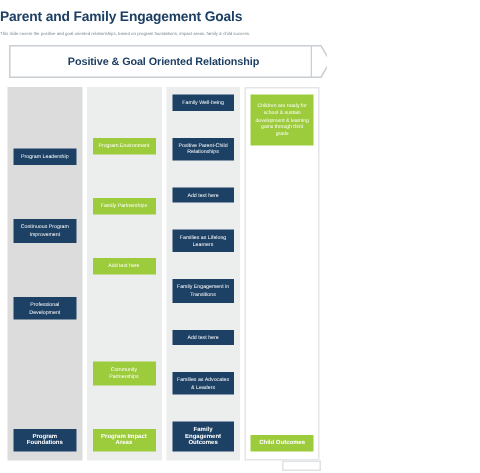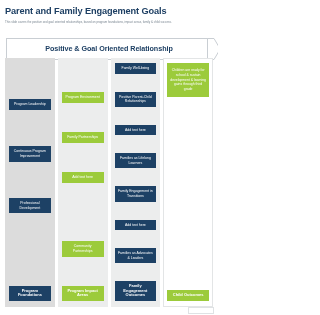--- a/index.html
+++ b/index.html
@@ -5,34 +5,34 @@
   * { box-sizing: border-box; margin: 0; padding: 0; }
   html, body {
     width: 218px; height: 315px;
     background: #ffffff;
     font-family: "Liberation Sans", sans-serif;
     overflow: hidden;
   }
   .slide { position: relative; width: 218px; height: 315px; background: #fff; }
 
   
-  .header { padding: 6px 5px 0 5px; }
+  .header { padding: 6px 5px 0 0; }
   .title {
     font-size: 9.2px; font-weight: bold; color: #1d3f63;
     letter-spacing: -0.1px; line-height: 11px;
   }
   .subtitle {
     margin-top: 2.5px;
     font-size: 2.9px; color: #7b8792; line-height: 4.2px;
     max-width: 208px;
   }
 
   
   .banner-wrap {
-    position: relative; margin: 14px 6px 0 6px; height: 22px;
+    position: relative; margin: 6px 6px 0 6px; height: 22px;
   }
   .banner {
     position: absolute; inset: 0;
     border: 1px solid #c9ced3;
     background: #ffffff;
   }
   .banner-arrow {
     position: absolute; right: -9px; top: 0; width: 14px; height: 22px;
   }
   .banner-label {

